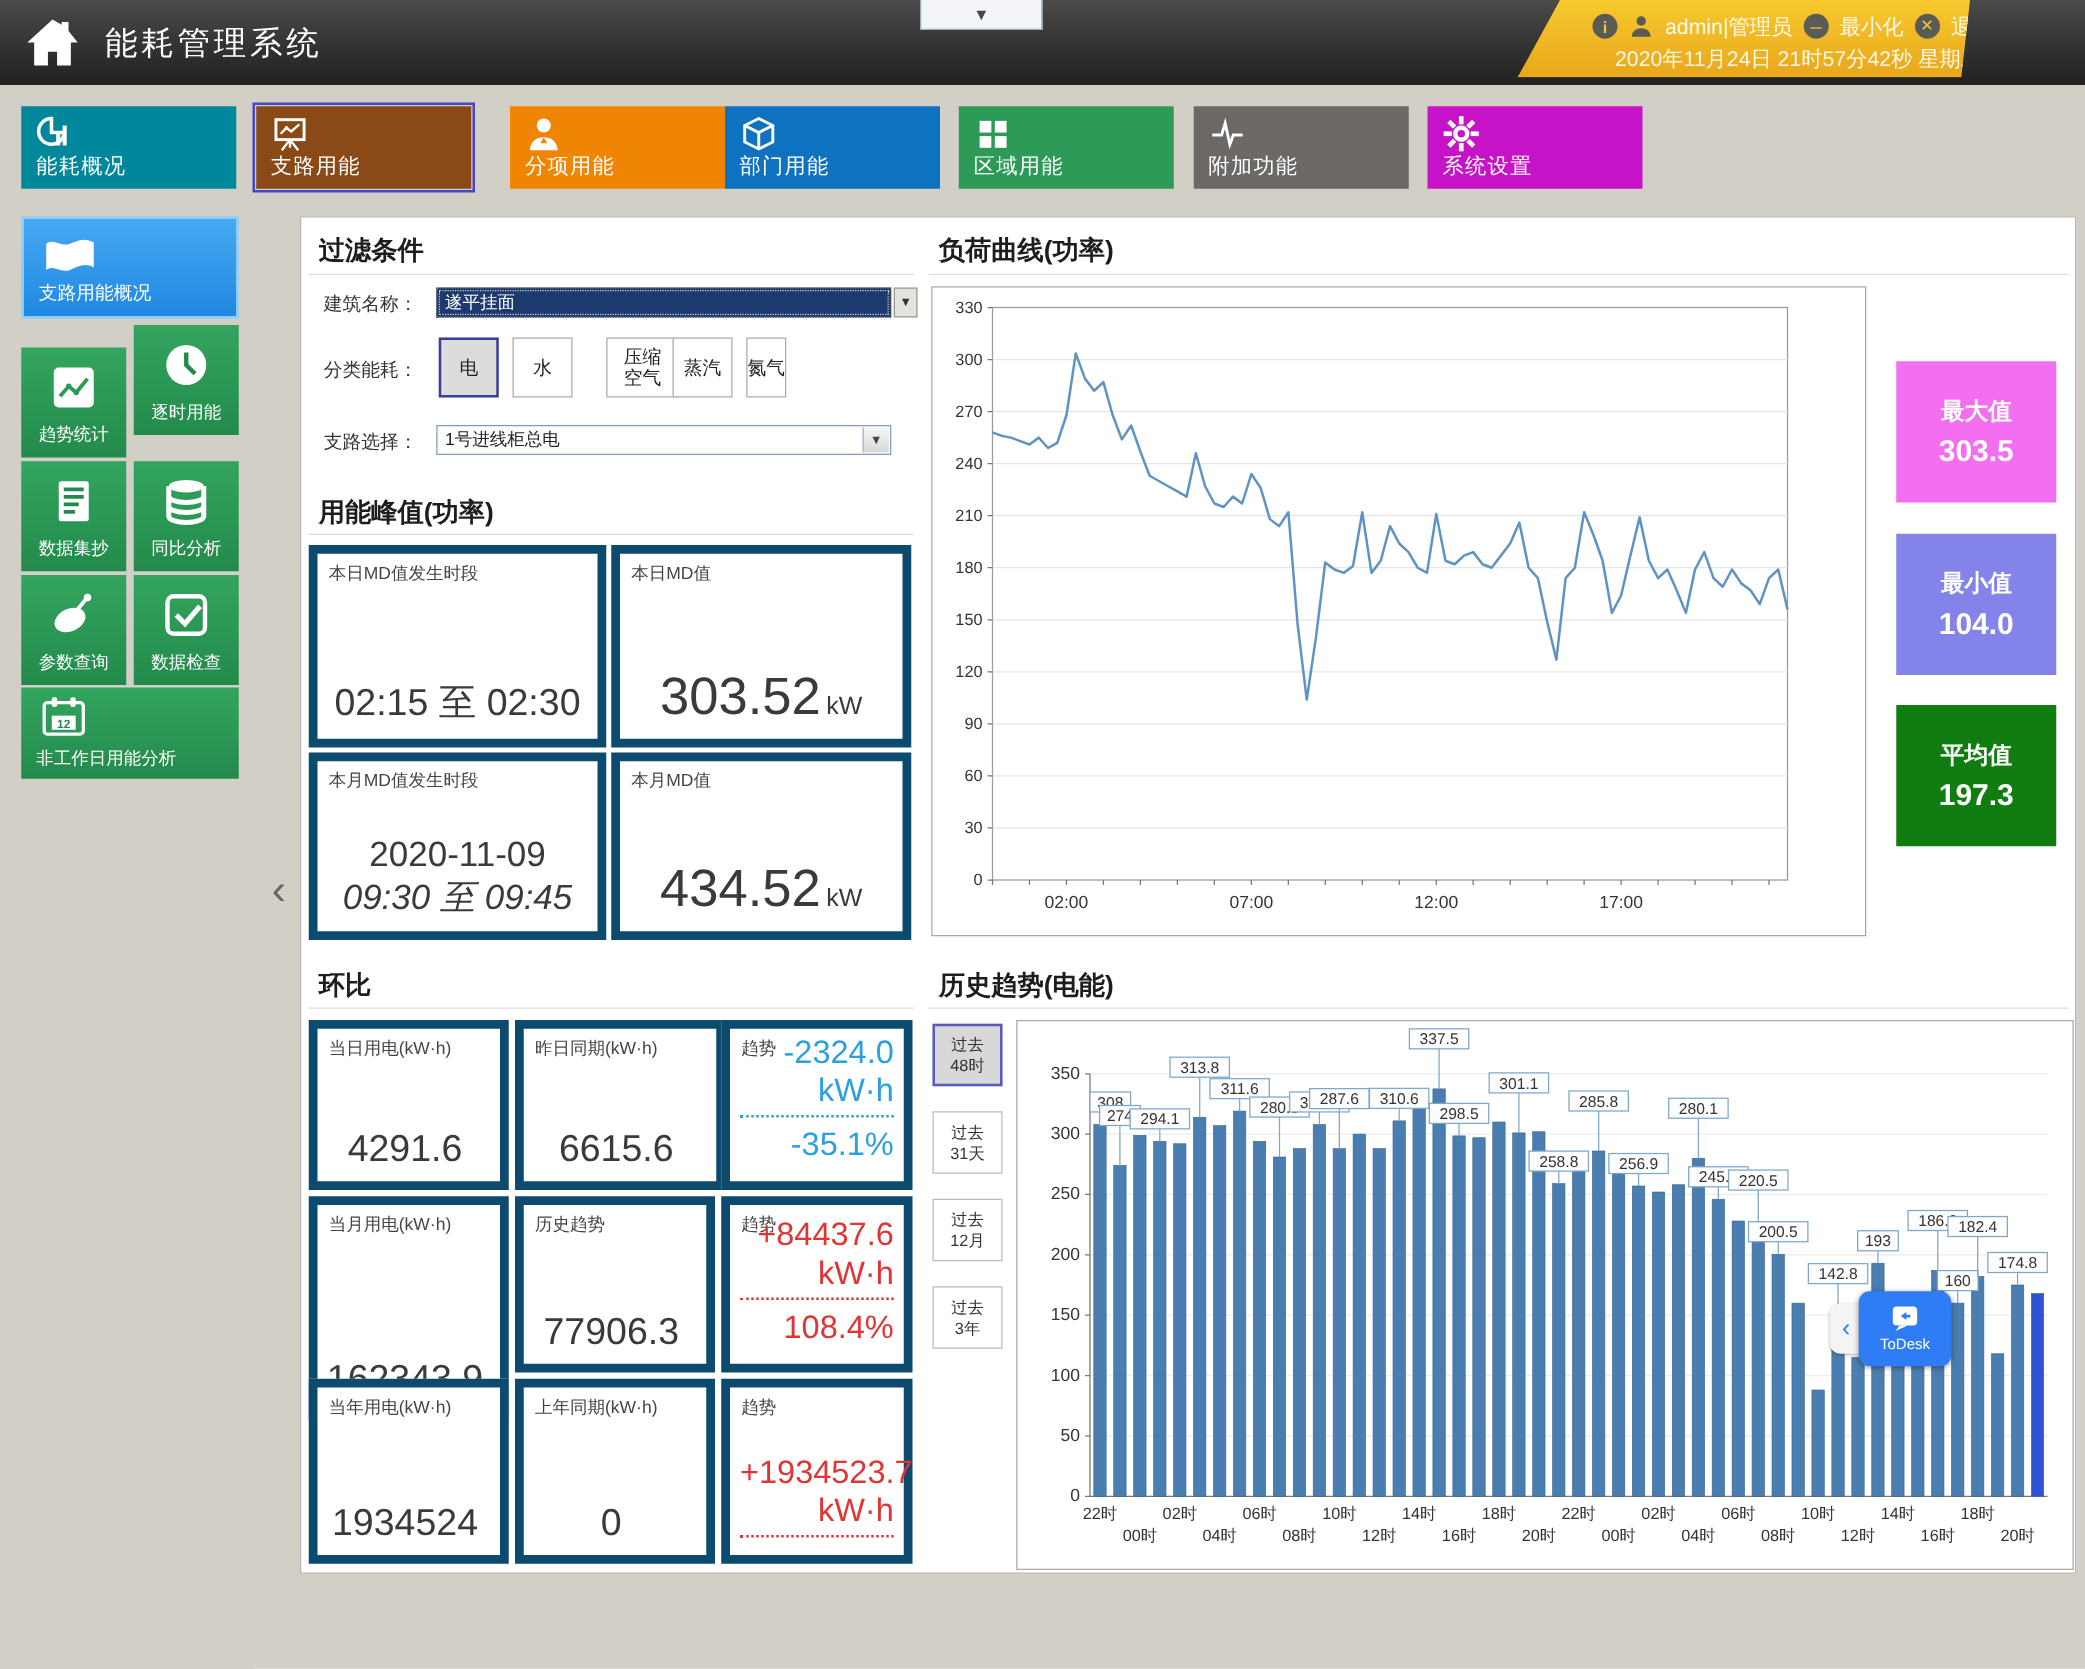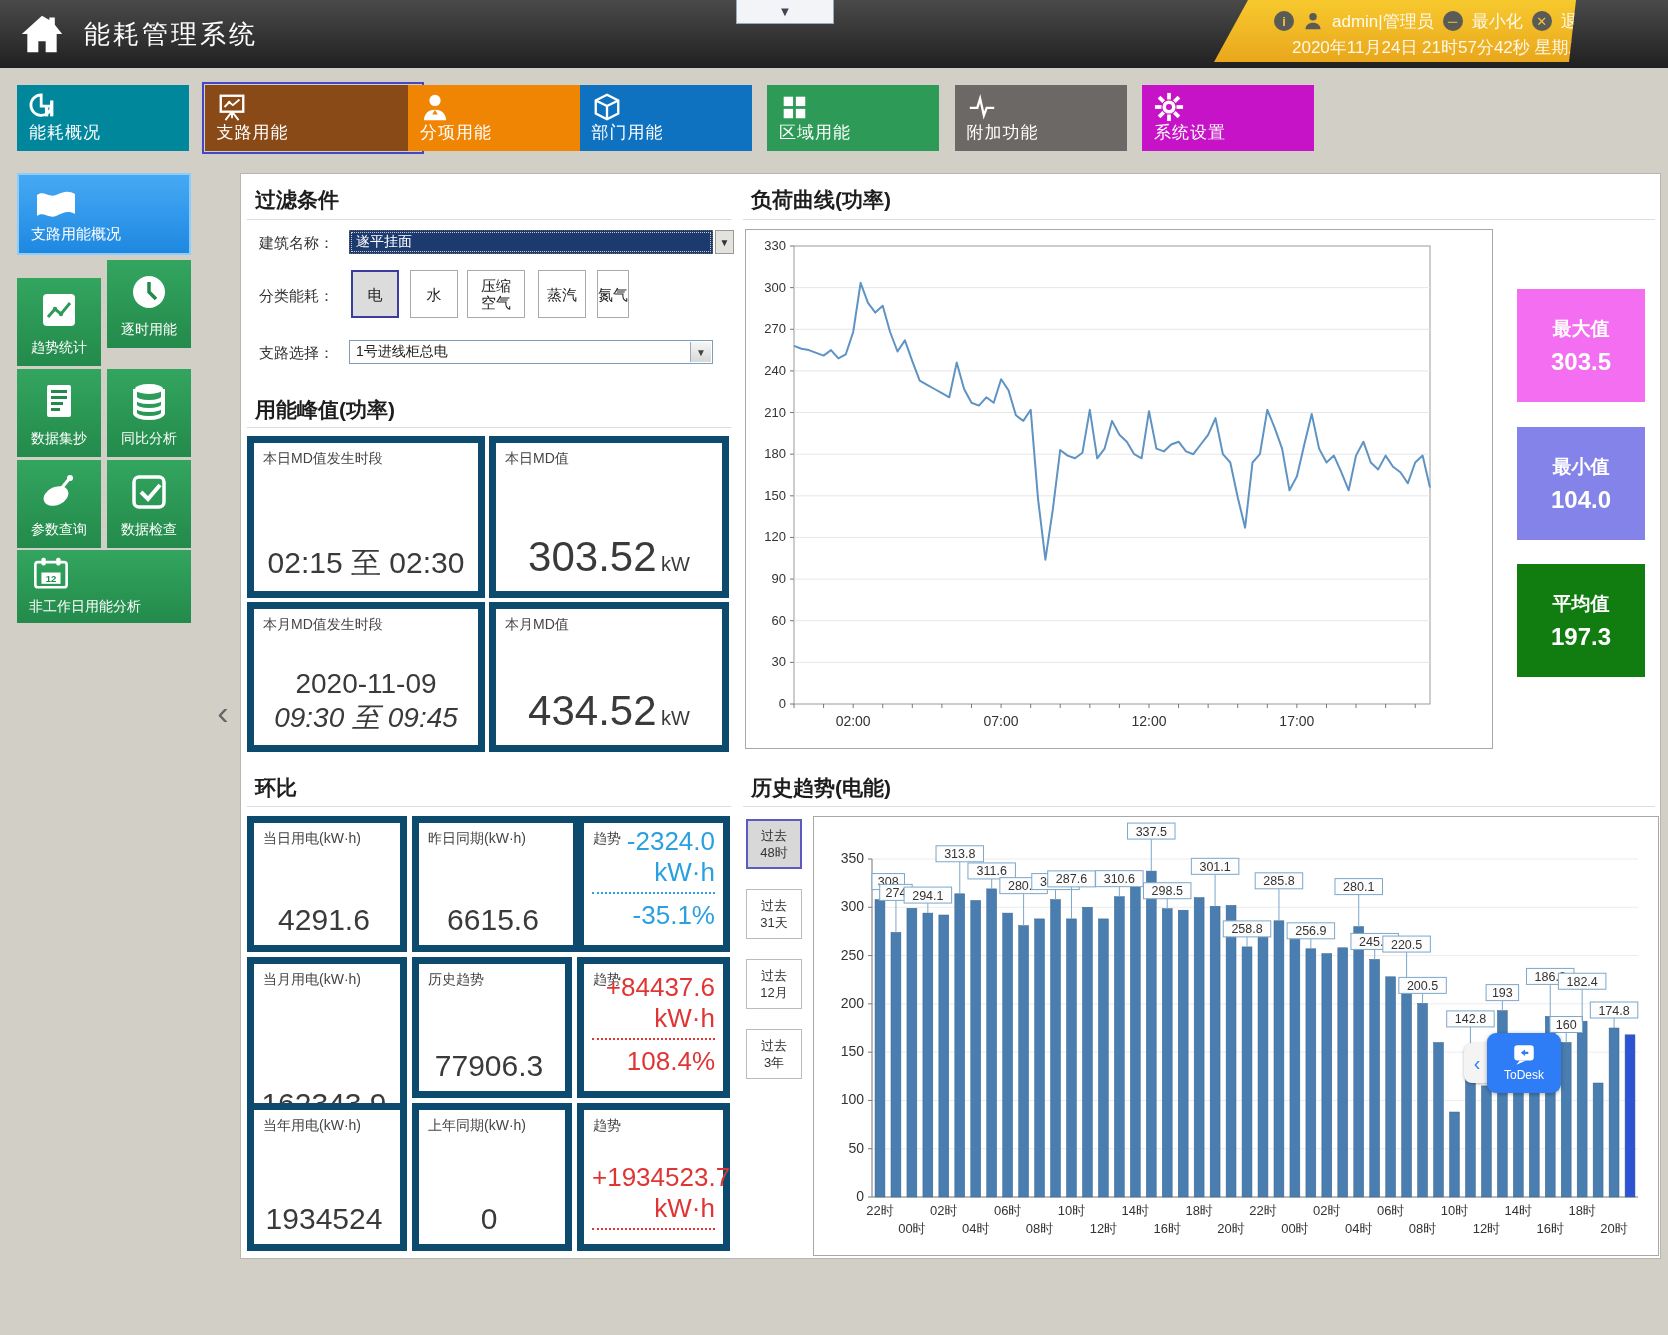--- a/index.html
+++ b/index.html
@@ -15,21 +15,21 @@
     clip-path:polygon(34px 0,100% 0,calc(100% - 7px) 100%,0 100%);color:#fdfaf0;}
   .up-row1{position:absolute;left:60px;top:9px;height:24px;display:flex;align-items:center;gap:9px;font-size:17px;white-space:nowrap;}
   .up-row2{position:absolute;left:78px;top:36px;font-size:17px;white-space:nowrap;color:#fdf8ea;}
   .circ{display:inline-flex;width:20px;height:20px;border-radius:50%;background:#5a5a56;color:#f2c63e;
     align-items:center;justify-content:center;font-size:13px;font-weight:bold;}
   .psil{width:20px;height:20px;}
   
   .navtab{top:85px;width:172px;height:66px;color:#fff;cursor:pointer;}
   .navtab .nicon{position:absolute;left:12px;top:7px;width:30px;height:30px;}
   .navtab .nlabel{position:absolute;left:12px;bottom:7px;font-size:17px;letter-spacing:1px;}
-  .navtab.sel{outline:2px solid #4646c8;outline-offset:1px;padding-left:44px;}
+  .navtab.sel{outline:2px solid #4646c8;outline-offset:1px;}
   
   .side-big{left:17px;width:174px;color:#fff;}
   #side-sel{top:173px;height:82px;background:linear-gradient(#47a9f5,#1e88e0);border:2px solid #8ecdf9;box-sizing:border-box;}
   #side-sel .sicon{position:absolute;left:14px;top:12px;width:46px;height:40px;}
   #side-sel .slabel{position:absolute;left:12px;bottom:9px;font-size:15px;}
   .side-item{width:84px;height:88px;background:linear-gradient(#33a55f,#238a4b);color:#fff;text-align:center;}
   .side-item .sicon{position:absolute;left:22px;top:12px;width:40px;height:40px;}
   .side-item .slabel{position:absolute;left:0;right:0;bottom:9px;font-size:14px;}
   #side-bottom{top:550px;height:73px;background:linear-gradient(#33a55f,#238a4b);}
   #side-bottom .sicon{position:absolute;left:14px;top:6px;width:40px;height:36px;}
@@ -261,21 +261,21 @@
   </div>
   <div id="building-dd" class="abs">▼</div>
   <div class="abs flabel" style="left:18px;top:113px;">分类能耗：</div>
   <div id="energy-buttons">
       <div class="abs ebtn sel" style="left: 110px; width: 48px;">
         <span>电</span>
       </div>
       <div class="abs ebtn" style="left: 169px; width: 48px;">
         <span>水</span>
       </div>
-      <div class="abs ebtn" style="left: 226px; width: 58px;">
+      <div class="abs ebtn" style="left: 244px; width: 58px;">
         <span>压缩<br>空气</span>
       </div>
       <div class="abs ebtn" style="left: 297px; width: 48px;">
         <span>蒸汽</span>
       </div>
       <div class="abs ebtn" style="left: 356px; width: 32px;">
         <span>氮气</span>
       </div>
     </div>
   <div class="abs flabel" style="left:18px;top:170px;">支路选择：</div>

